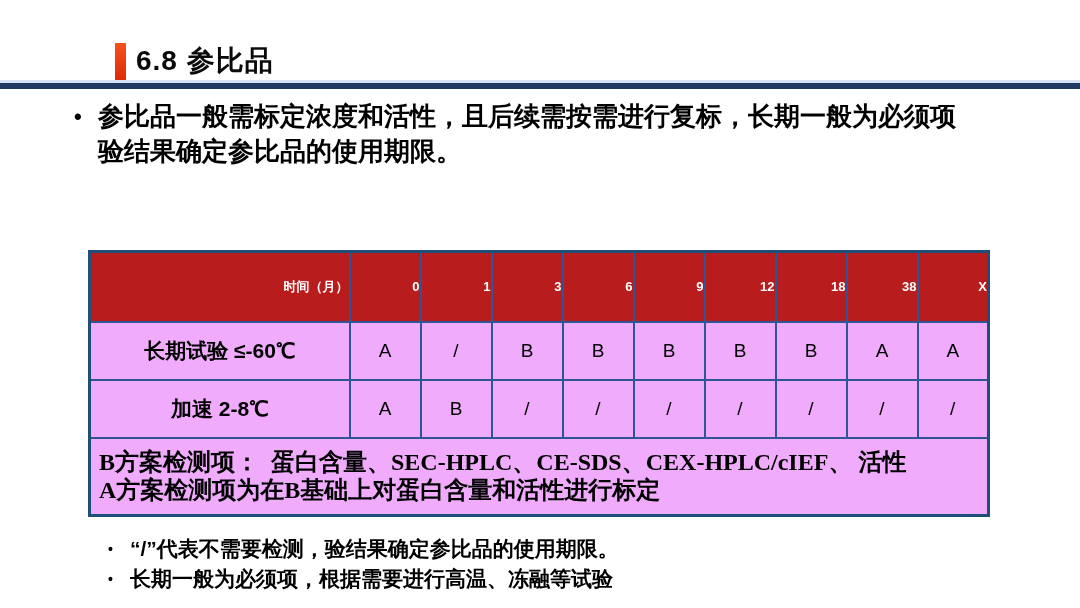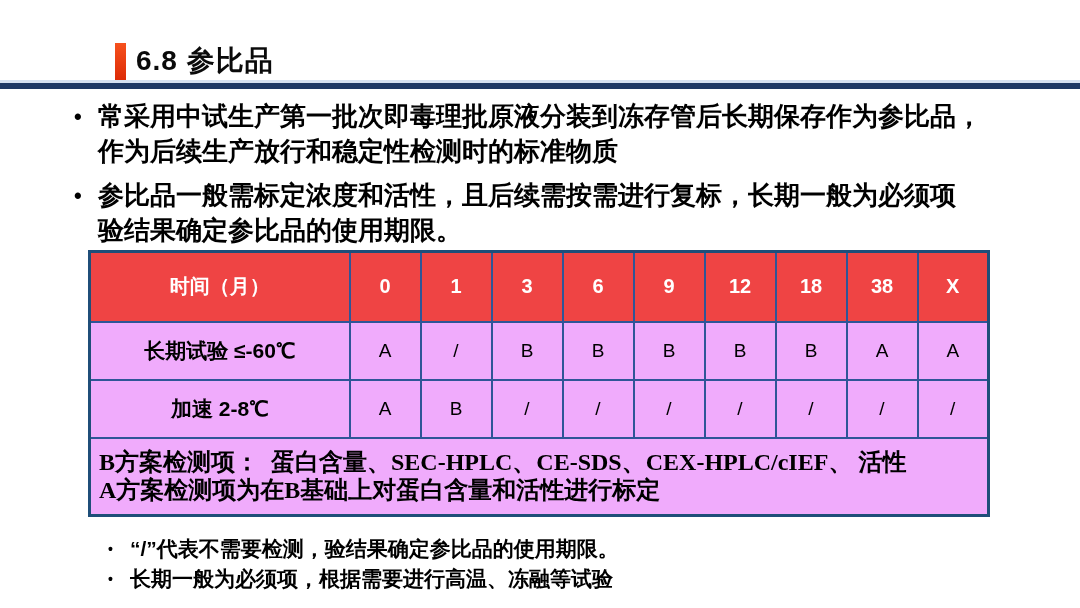--- a/index.html
+++ b/index.html
@@ -37,22 +37,22 @@
   
   .stab-table{
     position:absolute; left:88px; top:250px; width:902px;
     border-collapse:collapse; table-layout:fixed;
     border:3px solid #1F4E79;
   }
   .stab-table col.c0{ width:260px; }
   .stab-table col.cn{ width:71px; }
   .stab-table th, .stab-table td{ border:2px solid #2F5597; text-align:center; vertical-align:middle; }
   .stab-table thead th{
-    height:70px; background:#ef4444; color:#ffffff;
-    font-size:20px; font-weight:bold;
+    height:70px; background:#b91c1c; color:#ffffff;
+    font-size:13px; font-weight:bold;text-align:right;
   }
   .stab-table tbody td{ height:58px; font-size:19px; background:#f0abfc; }
   .stab-table td.row-label{ font-size:21px; font-weight:bold; }
   .stab-table tr.note-row td{
     height:78px; text-align:left; vertical-align:middle; padding:6px 8px;
   }
   .note-line{
     font-family:"Liberation Serif", serif;
     font-size:24px; font-weight:bold; line-height:28px;
     white-space:pre-wrap;
@@ -85,24 +85,20 @@
 <div class="slide">
 
   <div class="title-block">
     <span class="accent-bar"></span>
     <h1 class="page-title">6.8 参比品</h1>
   </div>
   <div class="rule-light"></div>
   <div class="rule-navy"></div>
 
   <ul class="bullets">
-    <li>
-      <div class="b-line">常采用中试生产第一批次即毒理批原液分装到冻存管后长期保存作为参比品，</div>
-      <div class="b-line">作为后续生产放行和稳定性检测时的标准物质</div>
-    </li>
     <li>
       <div class="b-line">参比品一般需标定浓度和活性，且后续需按需进行复标，长期一般为必须项</div>
       <div class="b-line">验结果确定参比品的使用期限。</div>
     </li>
   </ul>
 
   <table class="stab-table">
     <colgroup>
       <col class="c0">
         <col class="cn">

